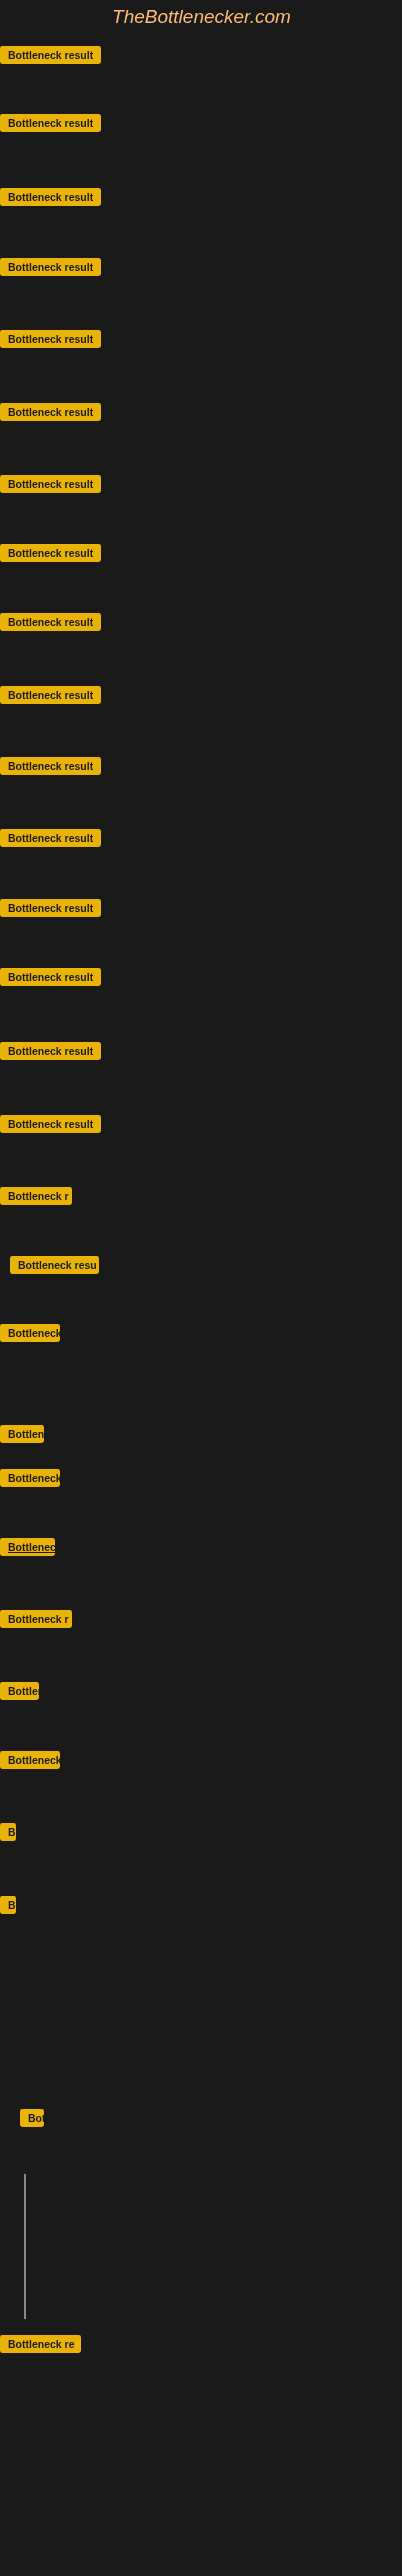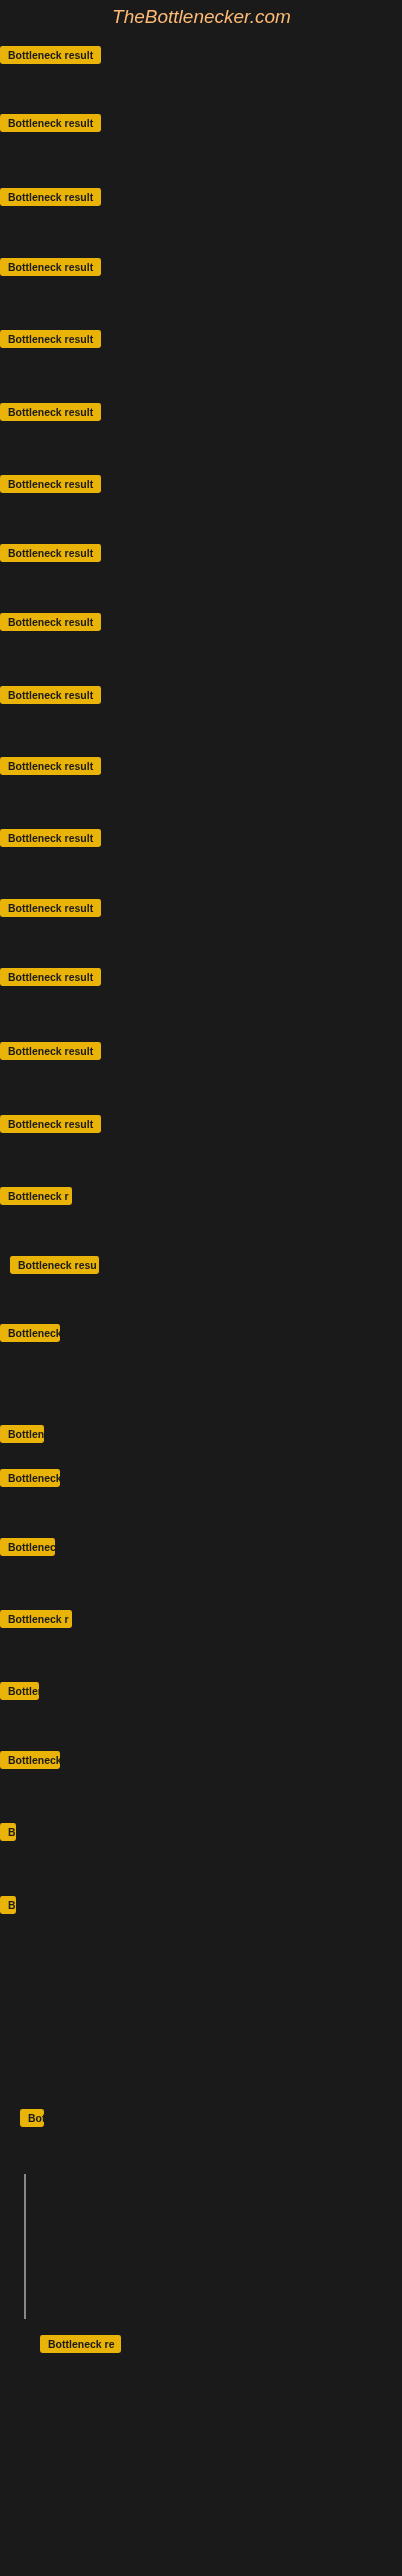--- a/index.html
+++ b/index.html
@@ -71,21 +71,21 @@
 <div class="result-row" style="top: 829px; left: 0px;"><span class="bottleneck-badge">Bottleneck result</span></div>
 <div class="result-row" style="top: 899px; left: 0px;"><span class="bottleneck-badge">Bottleneck result</span></div>
 <div class="result-row" style="top: 968px; left: 0px;"><span class="bottleneck-badge">Bottleneck result</span></div>
 <div class="result-row" style="top: 1042px; left: 0px;"><span class="bottleneck-badge">Bottleneck result</span></div>
 <div class="result-row" style="top: 1115px; left: 0px;"><span class="bottleneck-badge">Bottleneck result</span></div>
 <div class="result-row" style="top: 1187px; left: 0px;"><span class="bottleneck-badge" style="max-width: 72px; overflow: hidden;">Bottleneck r</span></div>
 <div class="result-row" style="top: 1256px; left: 0px; padding-left: 10px;"><span class="bottleneck-badge" style="max-width: 89px; overflow: hidden;">Bottleneck resu</span></div>
 <div class="result-row" style="top: 1324px; left: 0px;"><span class="bottleneck-badge" style="max-width: 60px; overflow: hidden;">Bottleneck</span></div>
 <div class="result-row" style="top: 1397px; left: 0px; margin-top: 28px;"><span class="bottleneck-badge" style="max-width: 44px; overflow: hidden;">Bottlen</span></div>
 <div class="result-row" style="top: 1469px; left: 0px;"><span class="bottleneck-badge" style="max-width: 60px; overflow: hidden;">Bottleneck</span></div>
-<div class="result-row" style="top: 1538px; left: 0px;"><span class="bottleneck-badge" style="max-width: 55px; overflow: hidden;">Bottlenec</span></div>
+<div class="result-row" style="top: 1538px; left: 0px;"><span class="bottleneck-badge" style="max-width: 55px; overflow: hidden; text-decoration: underline;">Bottlenec</span></div>
 <div class="result-row" style="top: 1610px; left: 0px;"><span class="bottleneck-badge" style="max-width: 72px; overflow: hidden;">Bottleneck r</span></div>
 <div class="result-row" style="top: 1682px; left: 0px;"><span class="bottleneck-badge" style="max-width: 39px; overflow: hidden;">Bottlen</span></div>
 <div class="result-row" style="top: 1751px; left: 0px;"><span class="bottleneck-badge" style="max-width: 60px; overflow: hidden;">Bottleneck</span></div>
 <div class="result-row" style="top: 1823px; left: 0px;"><span class="bottleneck-badge" style="max-width: 16px; overflow: hidden;">B</span></div>
 <div class="result-row" style="top: 1896px; left: 0px;"><span class="bottleneck-badge" style="max-width: 11.3px; overflow: hidden;">B</span></div>
 <div class="result-row" style="top: 2109px; left: 0px; margin-left: 20px;"><span class="bottleneck-badge" style="max-width: 24px; overflow: hidden;">Bot</span></div>
-<div class="result-row" style="top: 2335px; left: 0px; padding-left: 40px;"><span class="bottleneck-badge" style="max-width: 81px; overflow: hidden;">Bottleneck re</span></div>
+<div class="result-row" style="top: 2335px; left: 0px;"><span class="bottleneck-badge" style="max-width: 81px; overflow: hidden;">Bottleneck re</span></div>
 
 
 </body></html>

